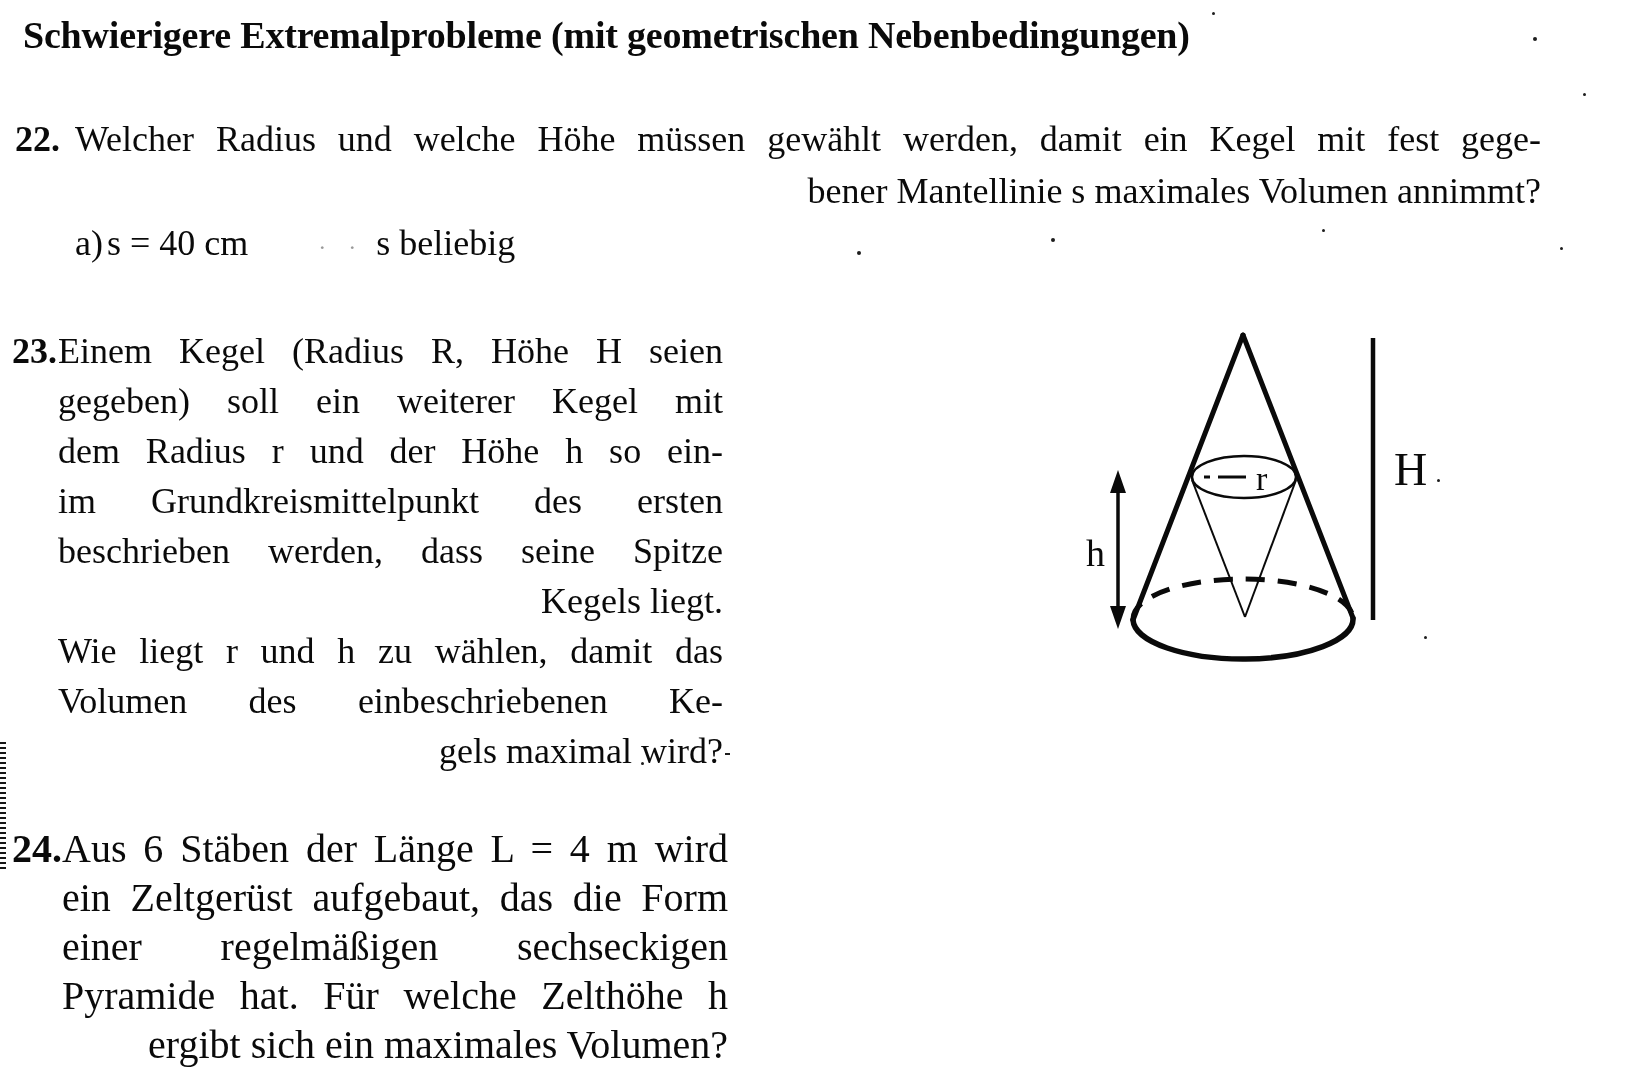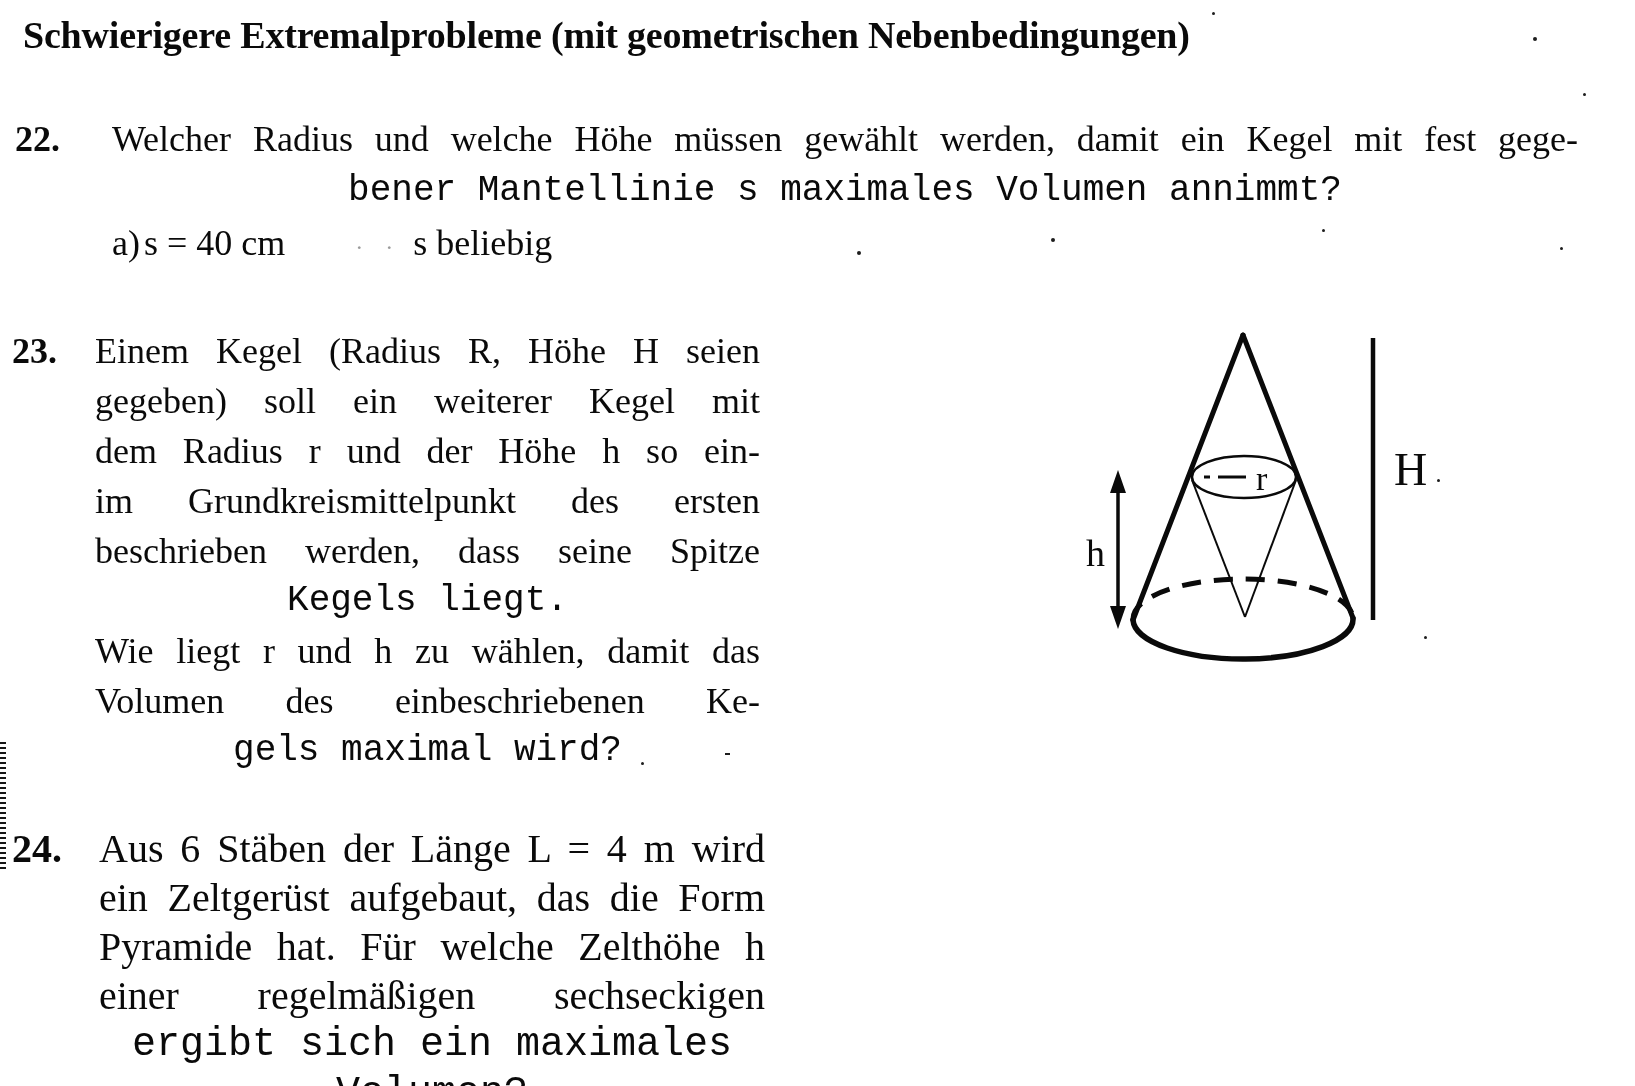--- a/index.html
+++ b/index.html
@@ -1,28 +1,28 @@
 <!DOCTYPE html>
 <html><head>
 <meta charset="utf-8">
 <style>
   html,body{margin:0;padding:0;background:#ffffff;}
   body{width:1635px;height:1086px;position:relative;overflow:hidden;
        font-family:"Liberation Serif","DejaVu Serif",serif;color:#0a0a0a;}
   .page{position:absolute;inset:0;background:#fff;}
   .title{position:absolute;left:15px;top:13px;font-size:38px;font-weight:bold;
          white-space:nowrap;letter-spacing:-0.2px;margin-left:8px;}
-  .prob{position:absolute;display:grid;gap:37px;}
+  .prob{position:absolute;display:grid;}
   #p22{left:15px;top:113px;grid-template-columns:60px 1466px;font-size:36px;line-height:52px;}
   #p23{left:12px;top:326px;grid-template-columns:46px 665px;font-size:36px;line-height:50px;}
   #p24{left:12px;top:824px;grid-template-columns:50px 666px;font-size:40px;line-height:49px;}
   .pnum{font-weight:bold;}
   .pline{display:block;}
   .j{text-align:justify;text-align-last:justify;}
-  .l{text-align:center;font-family:Liberation Mono, monospace;}
+  .l{text-align:right;}
   .subline{display:flex;align-items:baseline;white-space:pre;}
   .ml17{margin-left:4px}
   .ml70{margin-left:70px}
   .ml12{margin-left:12px}
   .faint{color:#9a9a9a;font-size:24px;letter-spacing:8px;}
   .margin-comb{position:absolute;left:0;top:742px;width:6px;height:128px;
     background:repeating-linear-gradient(to bottom,#161616 0 2px,transparent 2px 5px);}
   .spk{position:absolute;background:#1d1d1d;border-radius:50%;}
   svg.figure{position:absolute;left:1060px;top:315px;width:385px;height:365px;}
   svg.figure text{font-family:"Liberation Serif","DejaVu Serif",serif;fill:#0a0a0a;}
@@ -61,22 +61,22 @@
       <div class="pline j">Volumen des einbeschriebenen Ke-</div>
       <div class="pline l">gels maximal wird?</div>
     </div>
   </div>
 
   <div class="prob" id="p24">
     <div class="pnum">24.</div>
     <div>
       <div class="pline j">Aus 6 Stäben der Länge L = 4 m wird</div>
       <div class="pline j">ein Zeltgerüst aufgebaut, das die Form</div>
+      <div class="pline j">einer regelmäßigen sechseckigen</div>
       <div class="pline j">Pyramide hat. Für welche Zelthöhe h</div>
-      <div class="pline j">einer regelmäßigen sechseckigen</div>
       <div class="pline l">ergibt sich ein maximales Volumen?</div>
     </div>
   </div>
 
   <svg class="figure" viewBox="1060 315 385 365">
 
     <path d="M1243 335 L1133 620" fill="none" stroke="#0a0a0a" stroke-width="5" stroke-linecap="round"></path>
     <path d="M1243 335 L1353 618" fill="none" stroke="#0a0a0a" stroke-width="5" stroke-linecap="round"></path>
     <path d="M1133 620 A110 40 0 0 1 1353 618" fill="none" stroke="#0a0a0a" stroke-width="5" stroke-dasharray="19 13"></path>
     <path d="M1133 620 A110 40 0 0 0 1353 618" fill="none" stroke="#0a0a0a" stroke-width="5.5" stroke-linecap="round"></path>

